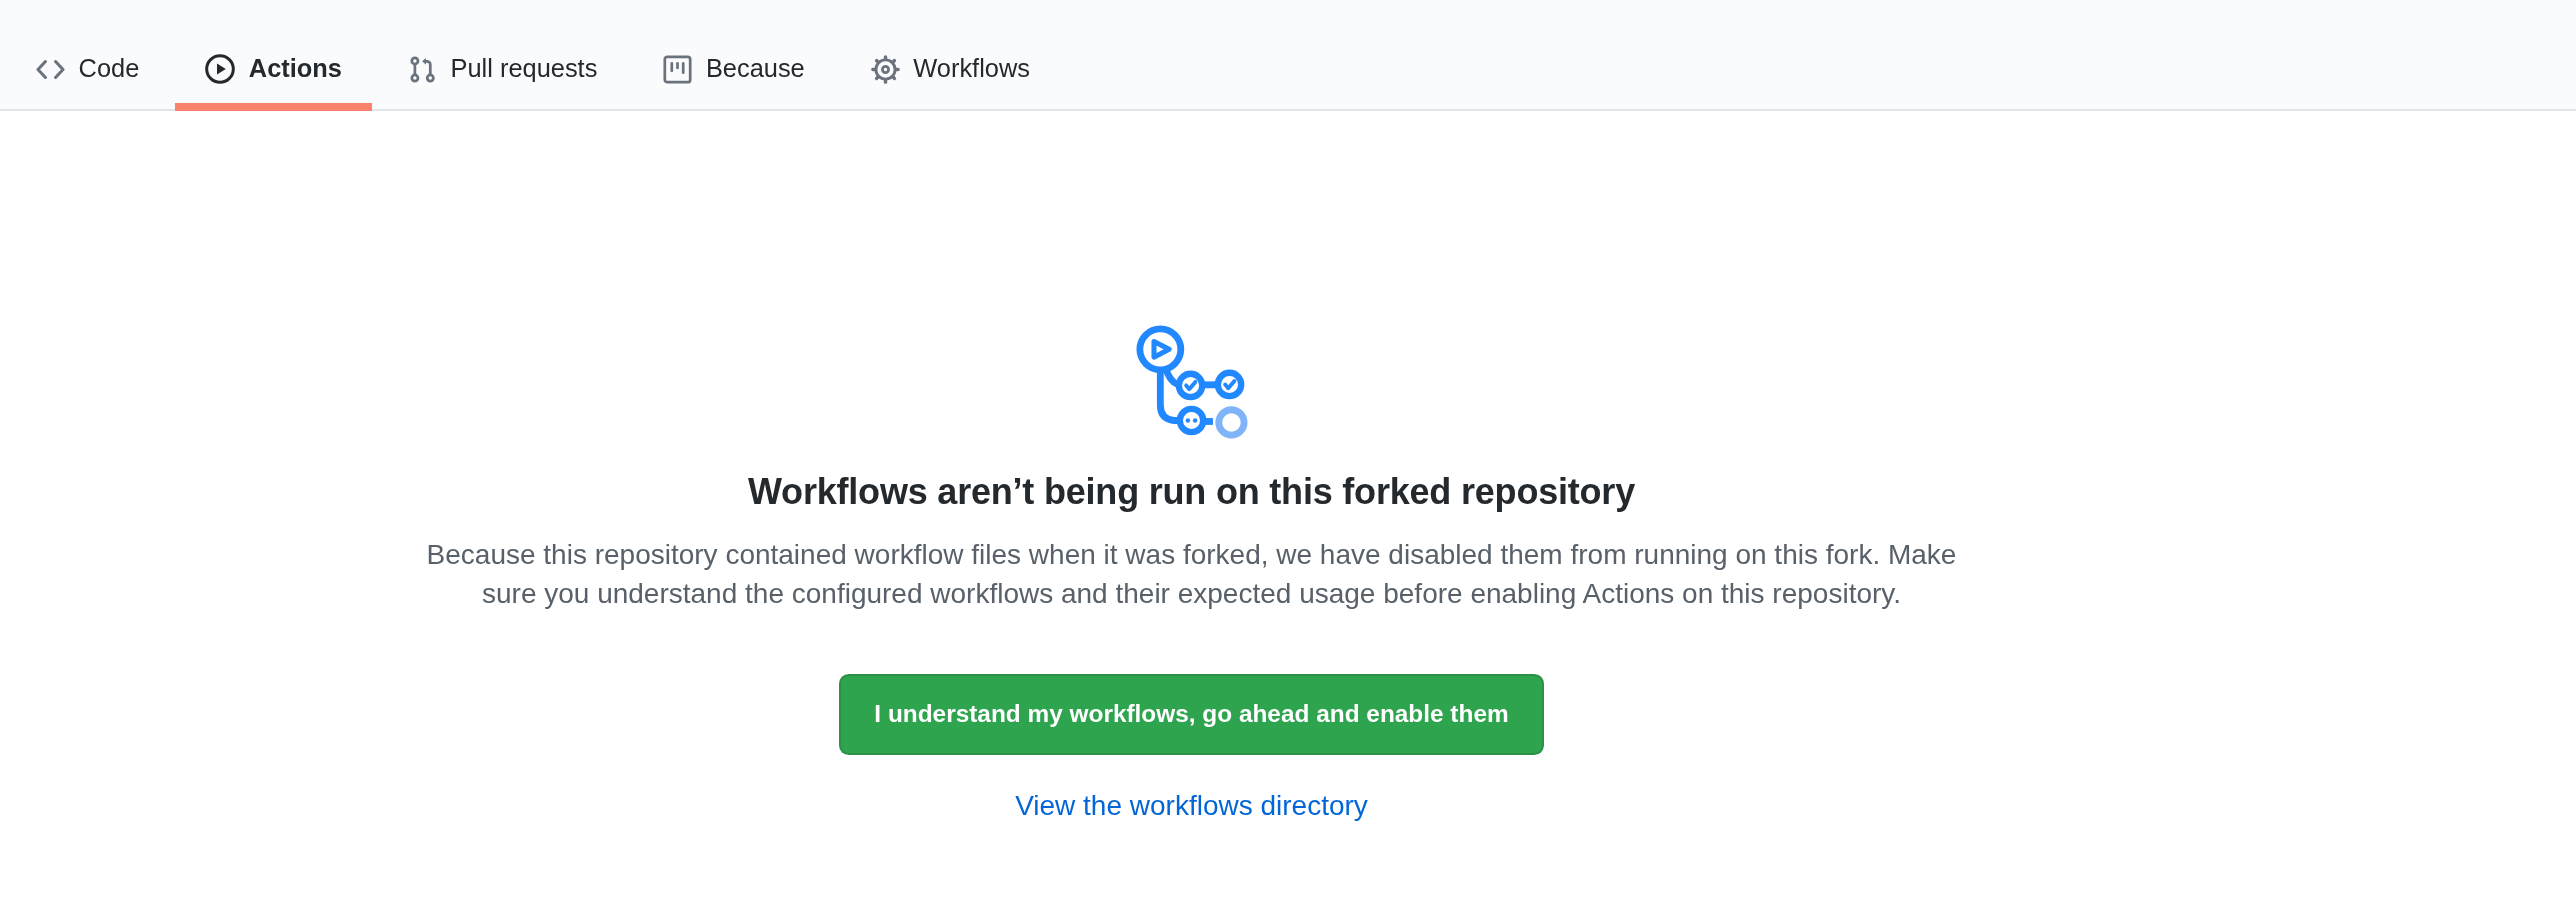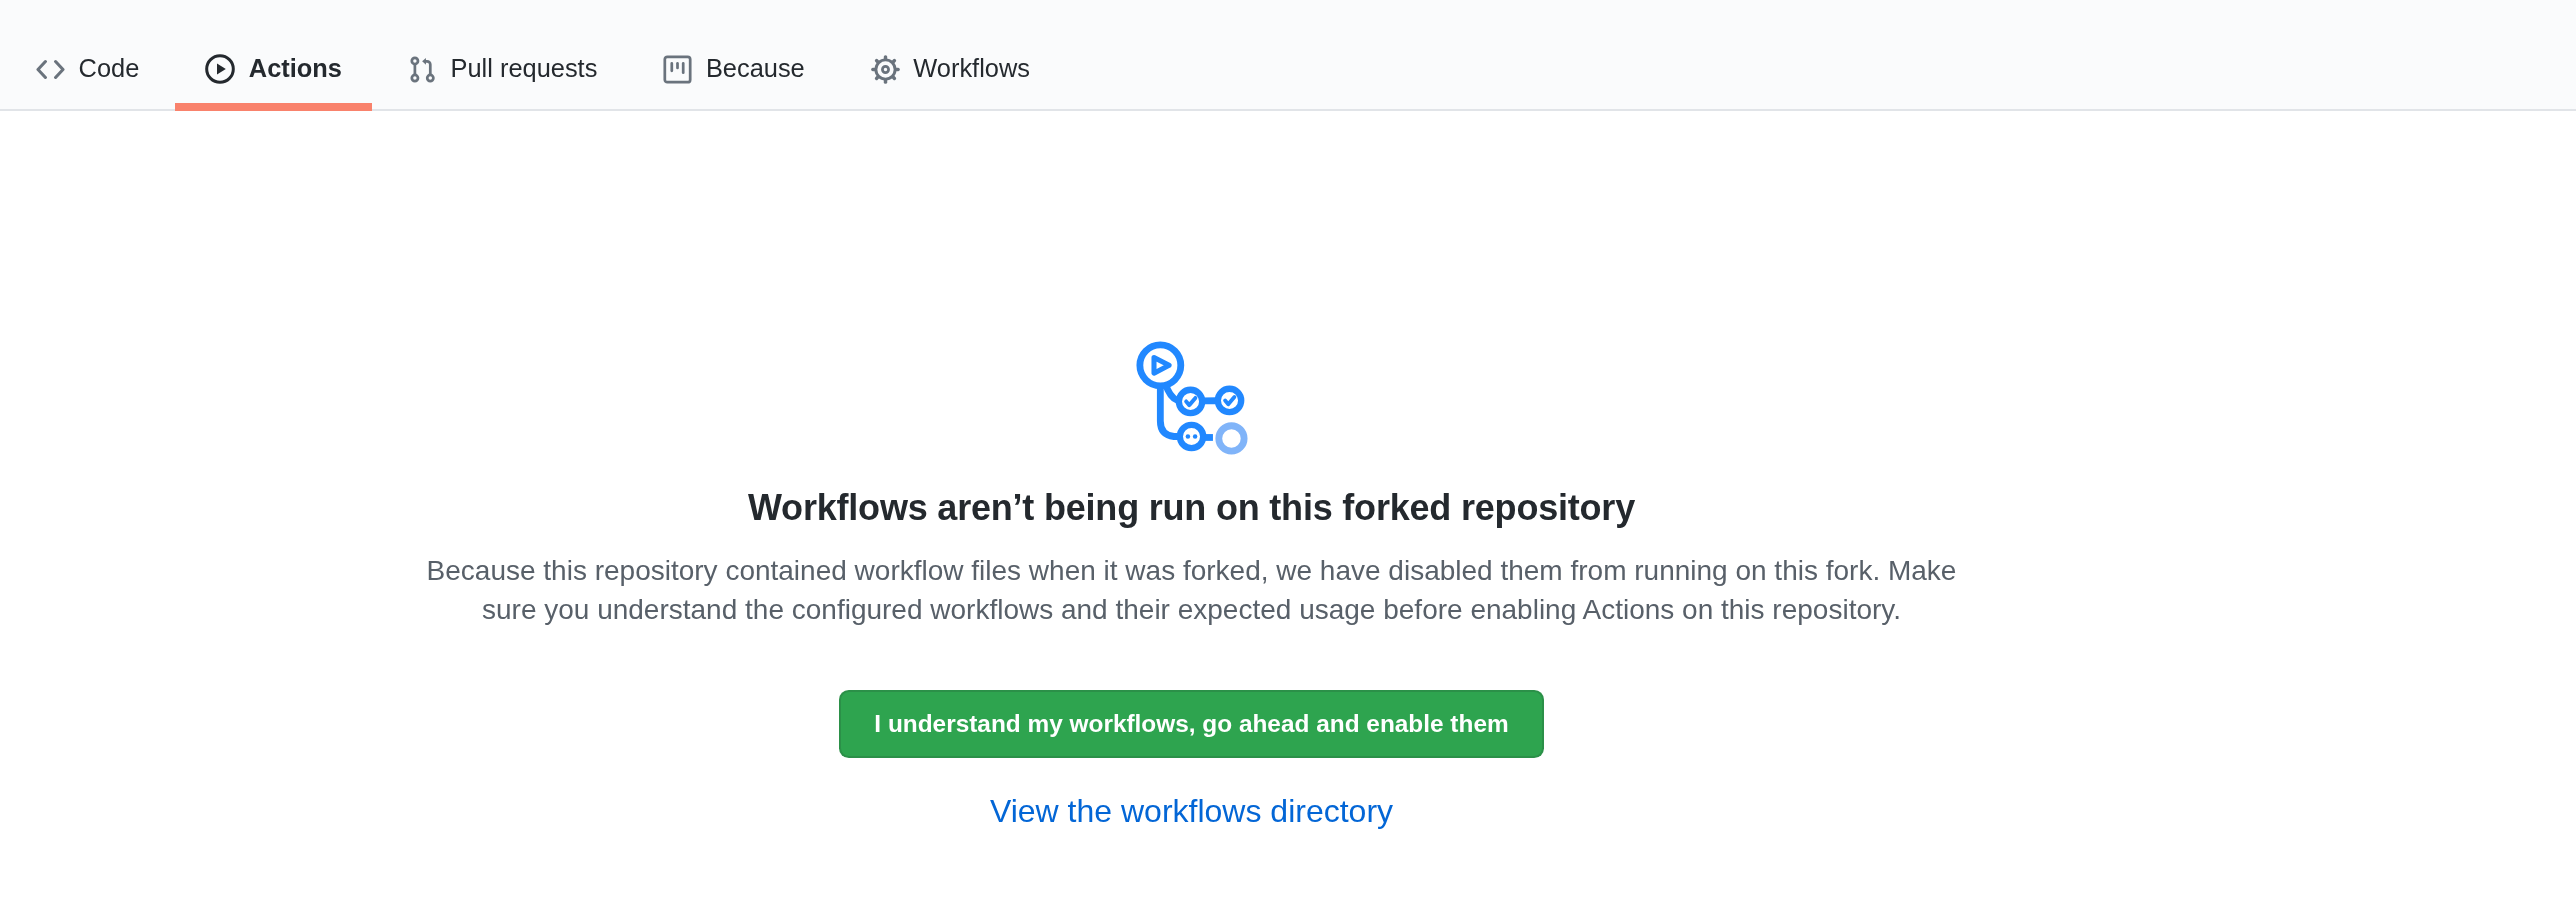--- a/index.html
+++ b/index.html
@@ -55,52 +55,52 @@
   .tab.active .ico { color: var(--text); }
   .tab.active::after {
     content: "";
     position: absolute;
     left: 0; right: 0;
     bottom: -2px;
     height: 7.8px;
     background: var(--active-underline);
   }
   
-  .main { width: 2383px; text-align: center; margin-top: 16px; }
+  .main { width: 2383px; text-align: center; }
   .graph-icon { margin-top: 214px; display: inline-block; }
   .bs-heading {
     margin: 27px 0 0 0;
     font-size: 36px;
     font-weight: 700;
     color: var(--text);
     letter-spacing: -0.2px;
   }
   .bs-desc {
     margin: 21.5px auto 0 auto;
     max-width: 1573px;
     font-size: 28px;
     line-height: 39px;
     color: var(--muted-text);
   }
   .bs-button {
     margin-top: 61px;
-    height: 68px;
+    height: 81px;
     padding: 0 33px;
     font-family: inherit;
     font-size: 24.4px;
     font-weight: 700;
     color: var(--button-text);
     background: var(--button-green);
     border: 2px solid rgba(27,31,35,0.15);
     border-radius: 9.8px;
     cursor: pointer;
   }
   .bs-link-row { margin-top: 35px; }
   .bs-link {
-    font-size: 32px;
+    font-size: 28px;
     color: var(--link-blue);
     text-decoration: none;
     cursor: pointer;
   }
   
   .wf-main   { stroke: var(--workflow-blue); }
   .wf-light  { stroke: var(--workflow-blue-light); }
   .wf-fill   { fill: var(--workflow-blue); }
 </style>
 </head>

